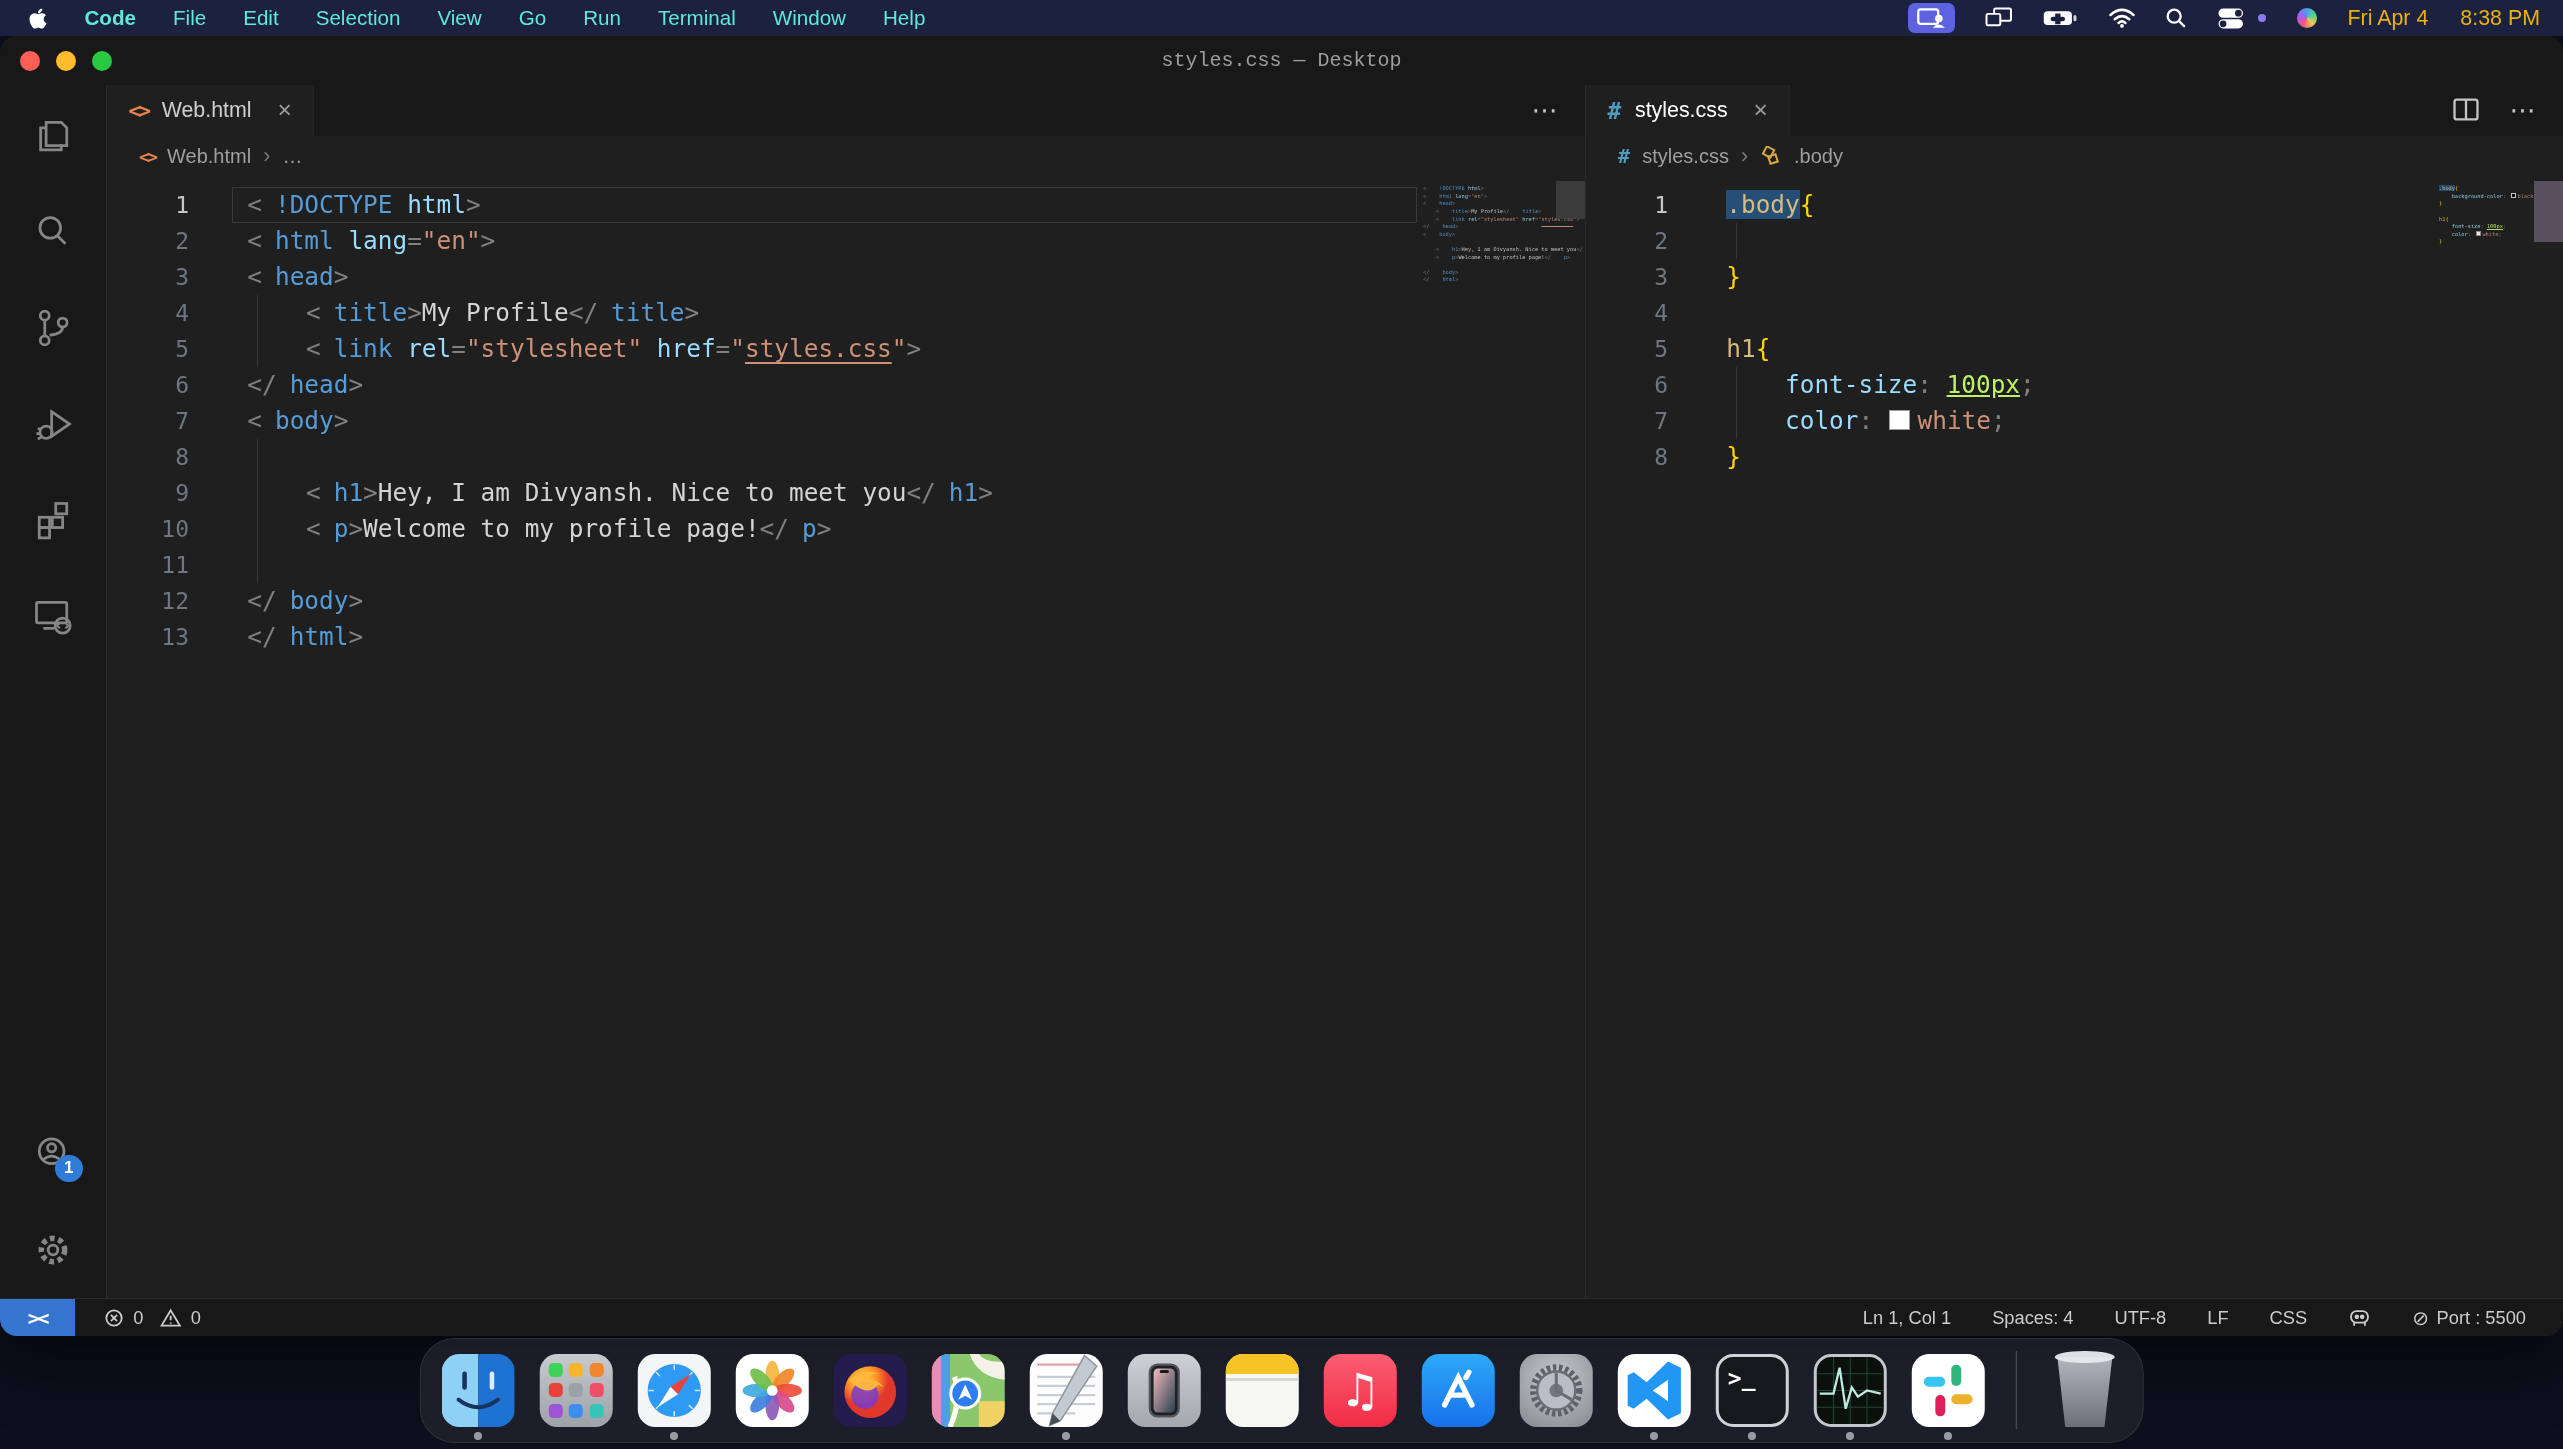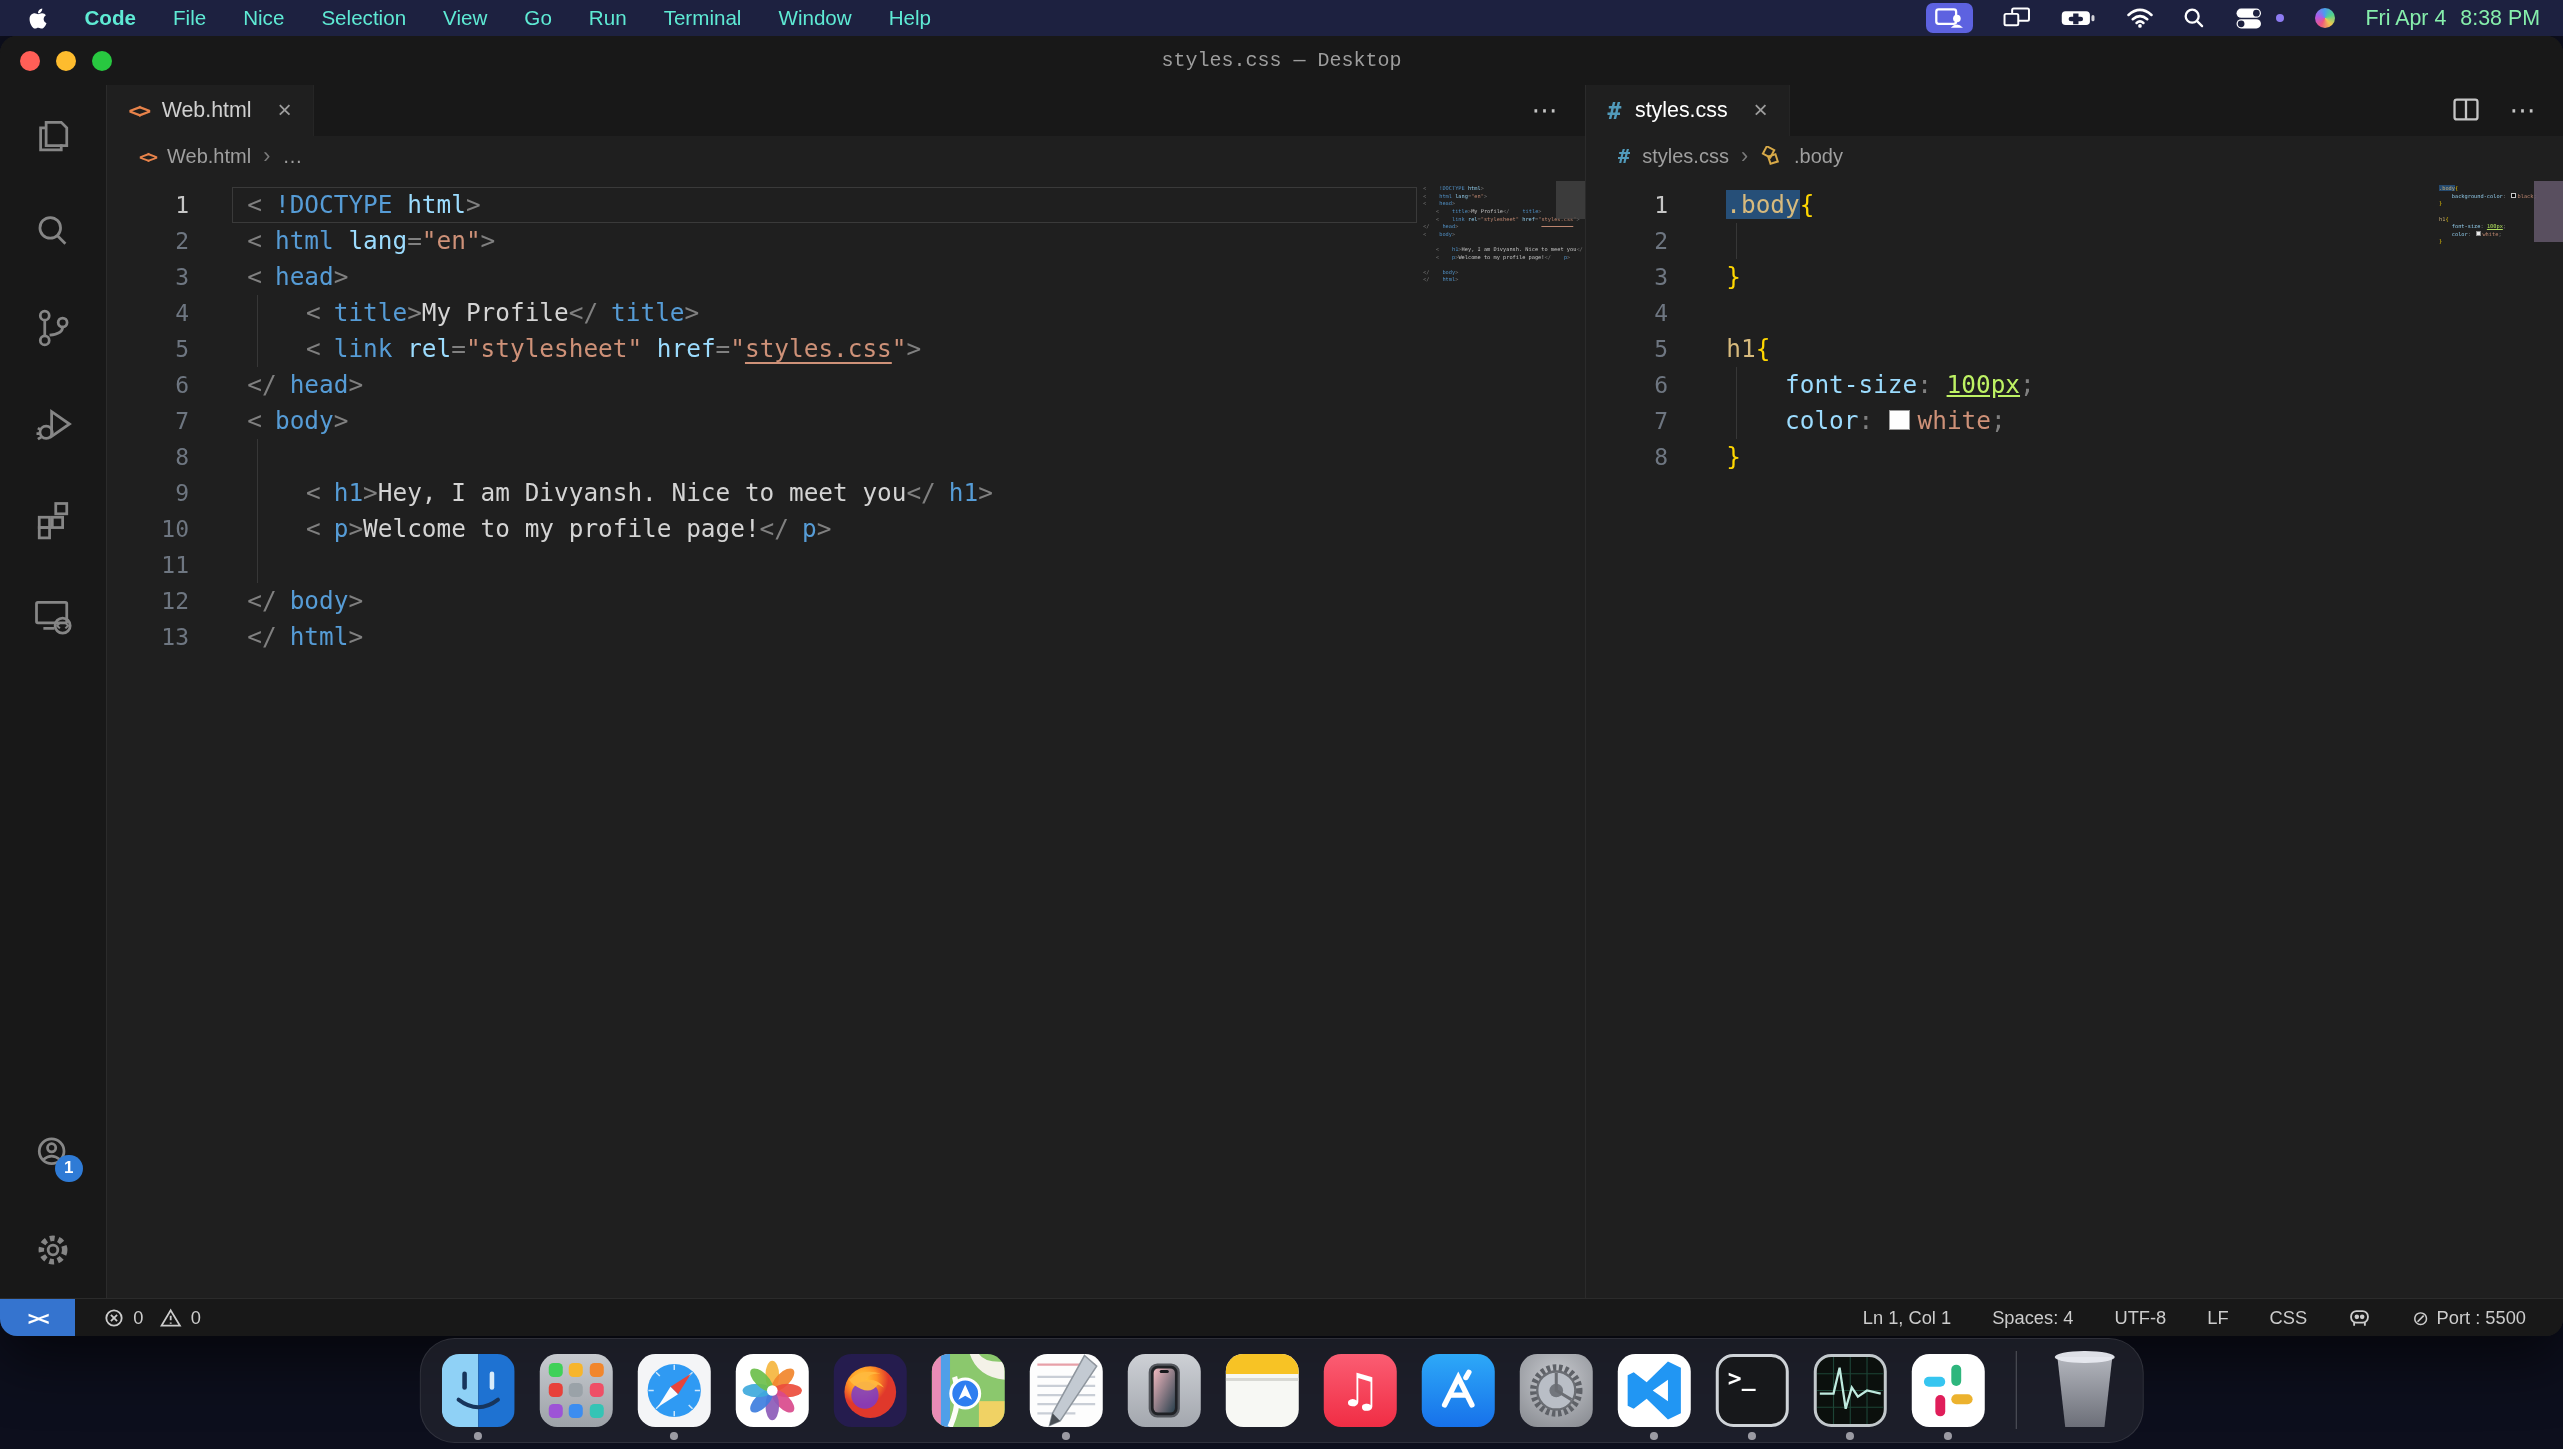--- a/index.html
+++ b/index.html
@@ -13,21 +13,21 @@
   .mb-left .mi { font-size:20.6px; color:#5eead4; cursor:default; }
   .mb-left .mi.bold { font-weight:bold; }
   .apple-wrap { display:flex; align-items:center; }
   .mb-right { margin-left:auto; display:flex; align-items:center; gap:30.5px; padding-right:23px; }
   .mb-pill { background:#5d62e0; border-radius:6.9px; width:47px; height:30.5px;
              display:flex; align-items:center; justify-content:center; }
   .mb-ico { display:flex; align-items:center; justify-content:center; }
   .cc-dot { width:8.4px; height:8.4px; border-radius:50%; background:#8d7bf2; margin-left:-17px; }
   .siri { width:20px; height:20px; border-radius:50%;
           background:conic-gradient(from 210deg,#f0567e,#b05ae8,#4b9bf0,#4fd48d,#f0c84f,#f0567e); }
-  .clock { font-size:21.4px; color:#86efac; display:flex; gap:14px;justify-content:space-between; }
+  .clock { font-size:21.4px; color:#eab308; display:flex; gap:32px;justify-content:space-between; }
 
   
   .window { position:absolute; top:36px; left:0; right:0; height:1300px; background:#1f1f1f;
             border-radius:17px; overflow:hidden; box-shadow:0 23px 61px rgba(0,0,0,.6); }
   .titlebar { height:49px; background:#181818; position:relative;
               display:flex; align-items:center; justify-content:center;font-family:Liberation Mono, monospace; }
   .tlights { position:absolute; left:20px; top:0; height:100%; display:flex; align-items:center; gap:16px; }
   .tl { width:20px; height:20px; border-radius:50%; }
   .tl.red{background:#ff5f57;} .tl.yel{background:#febc2e;} .tl.grn{background:#28c840;}
   .wtitle { font-size:20px; color:#9d9d9d; }
@@ -146,21 +146,21 @@
 
 <div class="menubar">
   <div class="mb-left">
     <span class="apple-wrap">
       <svg width="20" height="23" viewBox="0 0 384 512">
           <path fill="#fff" d="M318.7 268.7c-.2-36.7 16.4-64.4 50-84.8-18.8-26.9-47.2-41.7-84.7-44.6-35.5-2.8-74.3 20.7-88.5 20.7-15 0-49.4-19.7-76.4-19.7C63.3 141.2 4 184.8 4 273.5q0 39.3 14.4 81.2c12.8 36.7 59 126.7 107.2 125.2 25.2-.6 43-17.9 75.8-17.9 31.8 0 48.3 17.9 76.4 17.9 48.6-.7 90.4-82.5 102.6-119.3-65.2-30.7-61.7-90-61.7-91.9zm-56.6-164.2c27.3-32.4 24.8-61.9 24-72.5-24.1 1.4-52 16.4-67.9 34.9-17.5 19.8-27.8 44.3-25.6 71.9 26.1 2 49.9-11.4 69.5-34.3z"></path>
         </svg>
     </span>
     <span class="mi bold">Code</span>
     <span class="mi">File</span>
-    <span class="mi">Nice</span>
+    <span class="mi">Edit</span>
     <span class="mi">Selection</span>
     <span class="mi">View</span>
     <span class="mi">Go</span>
     <span class="mi">Run</span>
     <span class="mi">Terminal</span>
     <span class="mi">Window</span>
     <span class="mi">Help</span>
   </div>
   <div class="mb-right">
     <span class="mb-pill">

